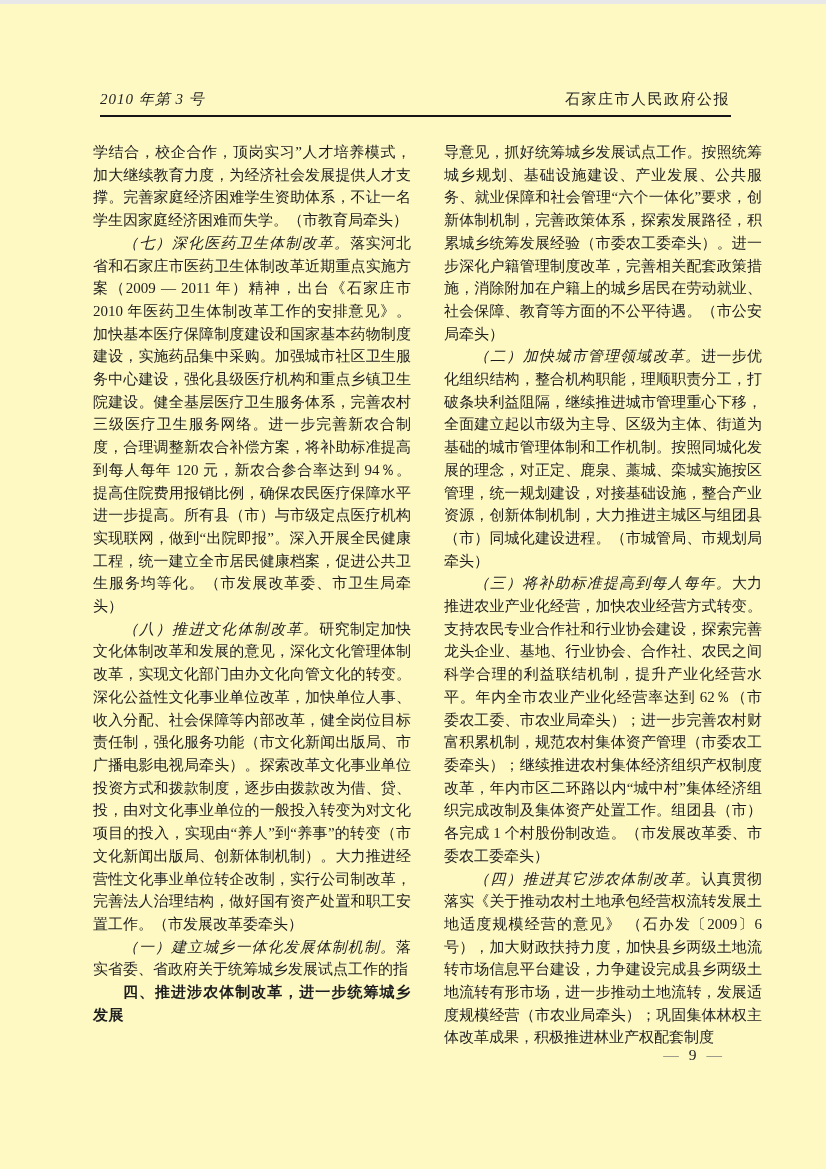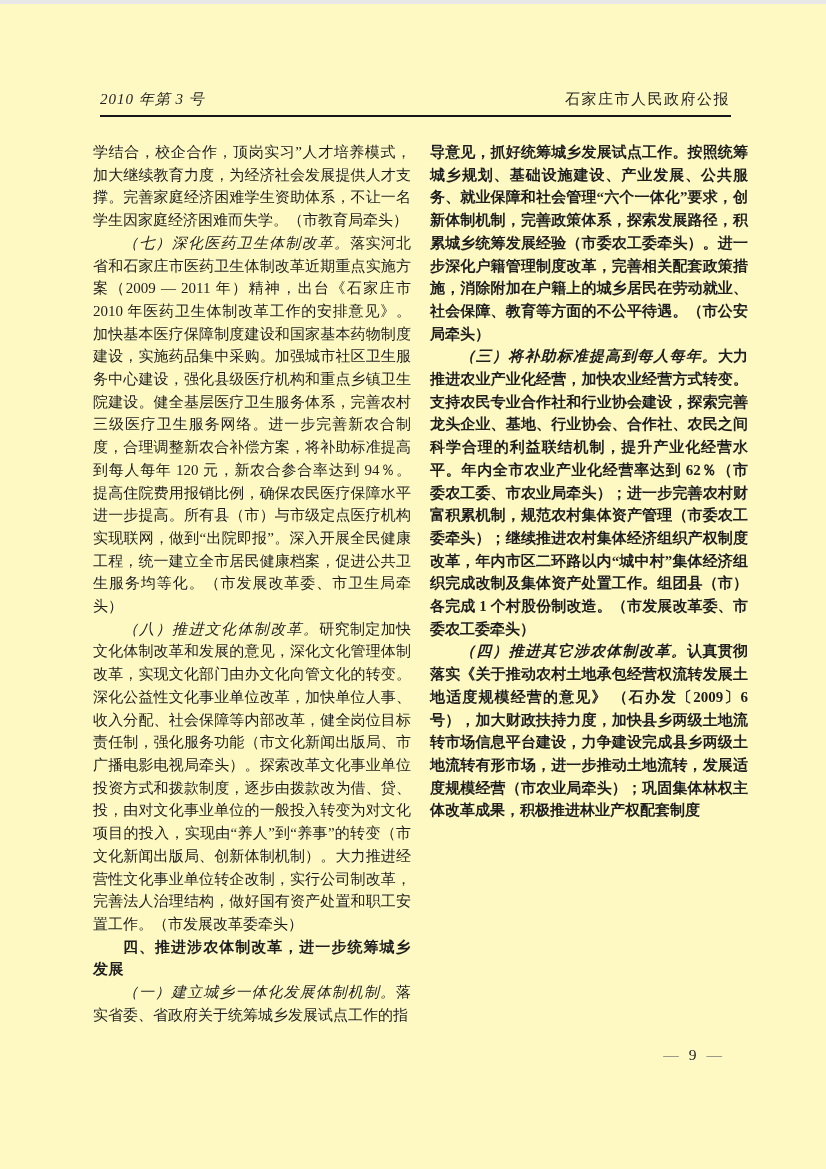--- a/index.html
+++ b/index.html
@@ -25,21 +25,21 @@
     background:#161616;
   }
   
   .col{
     position:absolute;top:137px;width:318px;
     font-size:15px;line-height:22.7px;
     text-align:justify;
     text-justify:inter-ideograph;
   }
   .col-left{left:93px;}
-  .col-right{left:430px;font-weight:bold;}
+  .col-right{left:444px;}
   .para{margin:0;}
   .para.indent{text-indent:2em;}
   .seg-normal{}
   .seg-kai{font-style:italic;letter-spacing:1px;}
   .seg-bold{
     font-weight:700;
     font-family:"Liberation Sans", sans-serif;
     letter-spacing:0.5px;
   }
   
@@ -59,26 +59,27 @@
   <div class="header-row">
     <span class="header-issue">2010 年第 3 号</span>
     <span class="header-gazette">石家庄市人民政府公报</span>
   </div>
   <div class="header-rule"></div>
 
   <div class="col col-left" id="col-left">
       <p class="para"><span class="seg-normal">学结合，校企合作，顶岗实习”人才培养模式，加大继续教育力度，为经济社会发展提供人才支撑。完善家庭经济困难学生资助体系，不让一名学生因家庭经济困难而失学。（市教育局牵头）</span></p>
       <p class="para indent"><span class="seg-kai">（七）深化医药卫生体制改革。</span><span class="seg-normal">落实河北省和石家庄市医药卫生体制改革近期重点实施方案（2009 — 2011 年）精神，出台《石家庄市 2010 年医药卫生体制改革工作的安排意见》。加快基本医疗保障制度建设和国家基本药物制度建设，实施药品集中采购。加强城市社区卫生服务中心建设，强化县级医疗机构和重点乡镇卫生院建设。健全基层医疗卫生服务体系，完善农村三级医疗卫生服务网络。进一步完善新农合制度，合理调整新农合补偿方案，将补助标准提高到每人每年 120 元，新农合参合率达到 94％。提高住院费用报销比例，确保农民医疗保障水平进一步提高。所有县（市）与市级定点医疗机构实现联网，做到“出院即报”。深入开展全民健康工程，统一建立全市居民健康档案，促进公共卫生服务均等化。（市发展改革委、市卫生局牵头）</span></p>
       <p class="para indent"><span class="seg-kai">（八）推进文化体制改革。</span><span class="seg-normal">研究制定加快文化体制改革和发展的意见，深化文化管理体制改革，实现文化部门由办文化向管文化的转变。深化公益性文化事业单位改革，加快单位人事、收入分配、社会保障等内部改革，健全岗位目标责任制，强化服务功能（市文化新闻出版局、市广播电影电视局牵头）。探索改革文化事业单位投资方式和拨款制度，逐步由拨款改为借、贷、投，由对文化事业单位的一般投入转变为对文化项目的投入，实现由“养人”到“养事”的转变（市文化新闻出版局、创新体制机制）。大力推进经营性文化事业单位转企改制，实行公司制改革，完善法人治理结构，做好国有资产处置和职工安置工作。（市发展改革委牵头）</span></p>
+      <p class="para indent"><span class="seg-kai">（一）建立城乡一体化发展体制机制。</span><span class="seg-normal">落实省委、省政府关于统筹城乡发展试点工作的指</span></p>
       <p class="para indent"><span class="seg-bold">四、推进涉农体制改革，进一步统筹城乡发展</span></p>
-      <p class="para indent"><span class="seg-kai">（一）建立城乡一体化发展体制机制。</span><span class="seg-normal">落实省委、省政府关于统筹城乡发展试点工作的指</span></p>
     </div>
 
   <div class="col col-right" id="col-right">
       <p class="para"><span class="seg-normal">导意见，抓好统筹城乡发展试点工作。按照统筹城乡规划、基础设施建设、产业发展、公共服务、就业保障和社会管理“六个一体化”要求，创新体制机制，完善政策体系，探索发展路径，积累城乡统筹发展经验（市委农工委牵头）。进一步深化户籍管理制度改革，完善相关配套政策措施，消除附加在户籍上的城乡居民在劳动就业、社会保障、教育等方面的不公平待遇。（市公安局牵头）</span></p>
+      <p class="para indent"><span class="seg-kai">（二）加快城市管理领域改革。</span><span class="seg-normal">进一步优化组织结构，整合机构职能，理顺职责分工，打破条块利益阻隔，继续推进城市管理重心下移，全面建立起以市级为主导、区级为主体、街道为基础的城市管理体制和工作机制。按照同城化发展的理念，对正定、鹿泉、藁城、栾城实施按区管理，统一规划建设，对接基础设施，整合产业资源，创新体制机制，大力推进主城区与组团县（市）同城化建设进程。（市城管局、市规划局牵头）</span></p>
       <p class="para indent"><span class="seg-kai">（三）将补助标准提高到每人每年。</span><span class="seg-normal">大力推进农业产业化经营，加快农业经营方式转变。支持农民专业合作社和行业协会建设，探索完善龙头企业、基地、行业协会、合作社、农民之间科学合理的利益联结机制，提升产业化经营水平。年内全市农业产业化经营率达到 62％（市委农工委、市农业局牵头）；进一步完善农村财富积累机制，规范农村集体资产管理（市委农工委牵头）；继续推进农村集体经济组织产权制度改革，年内市区二环路以内“城中村”集体经济组织完成改制及集体资产处置工作。组团县（市）各完成 1 个村股份制改造。（市发展改革委、市委农工委牵头）</span></p>
       <p class="para indent"><span class="seg-kai">（四）推进其它涉农体制改革。</span><span class="seg-normal">认真贯彻落实《关于推动农村土地承包经营权流转发展土地适度规模经营的意见》 （石办发〔2009〕6 号），加大财政扶持力度，加快县乡两级土地流转市场信息平台建设，力争建设完成县乡两级土地流转有形市场，进一步推动土地流转，发展适度规模经营（市农业局牵头）；巩固集体林权主体改革成果，积极推进林业产权配套制度</span></p>
     </div>
 
   <div class="footer">
     <span class="dash">—</span><span class="num">9</span><span class="dash">—</span>
   </div>
 
 </div>
 

